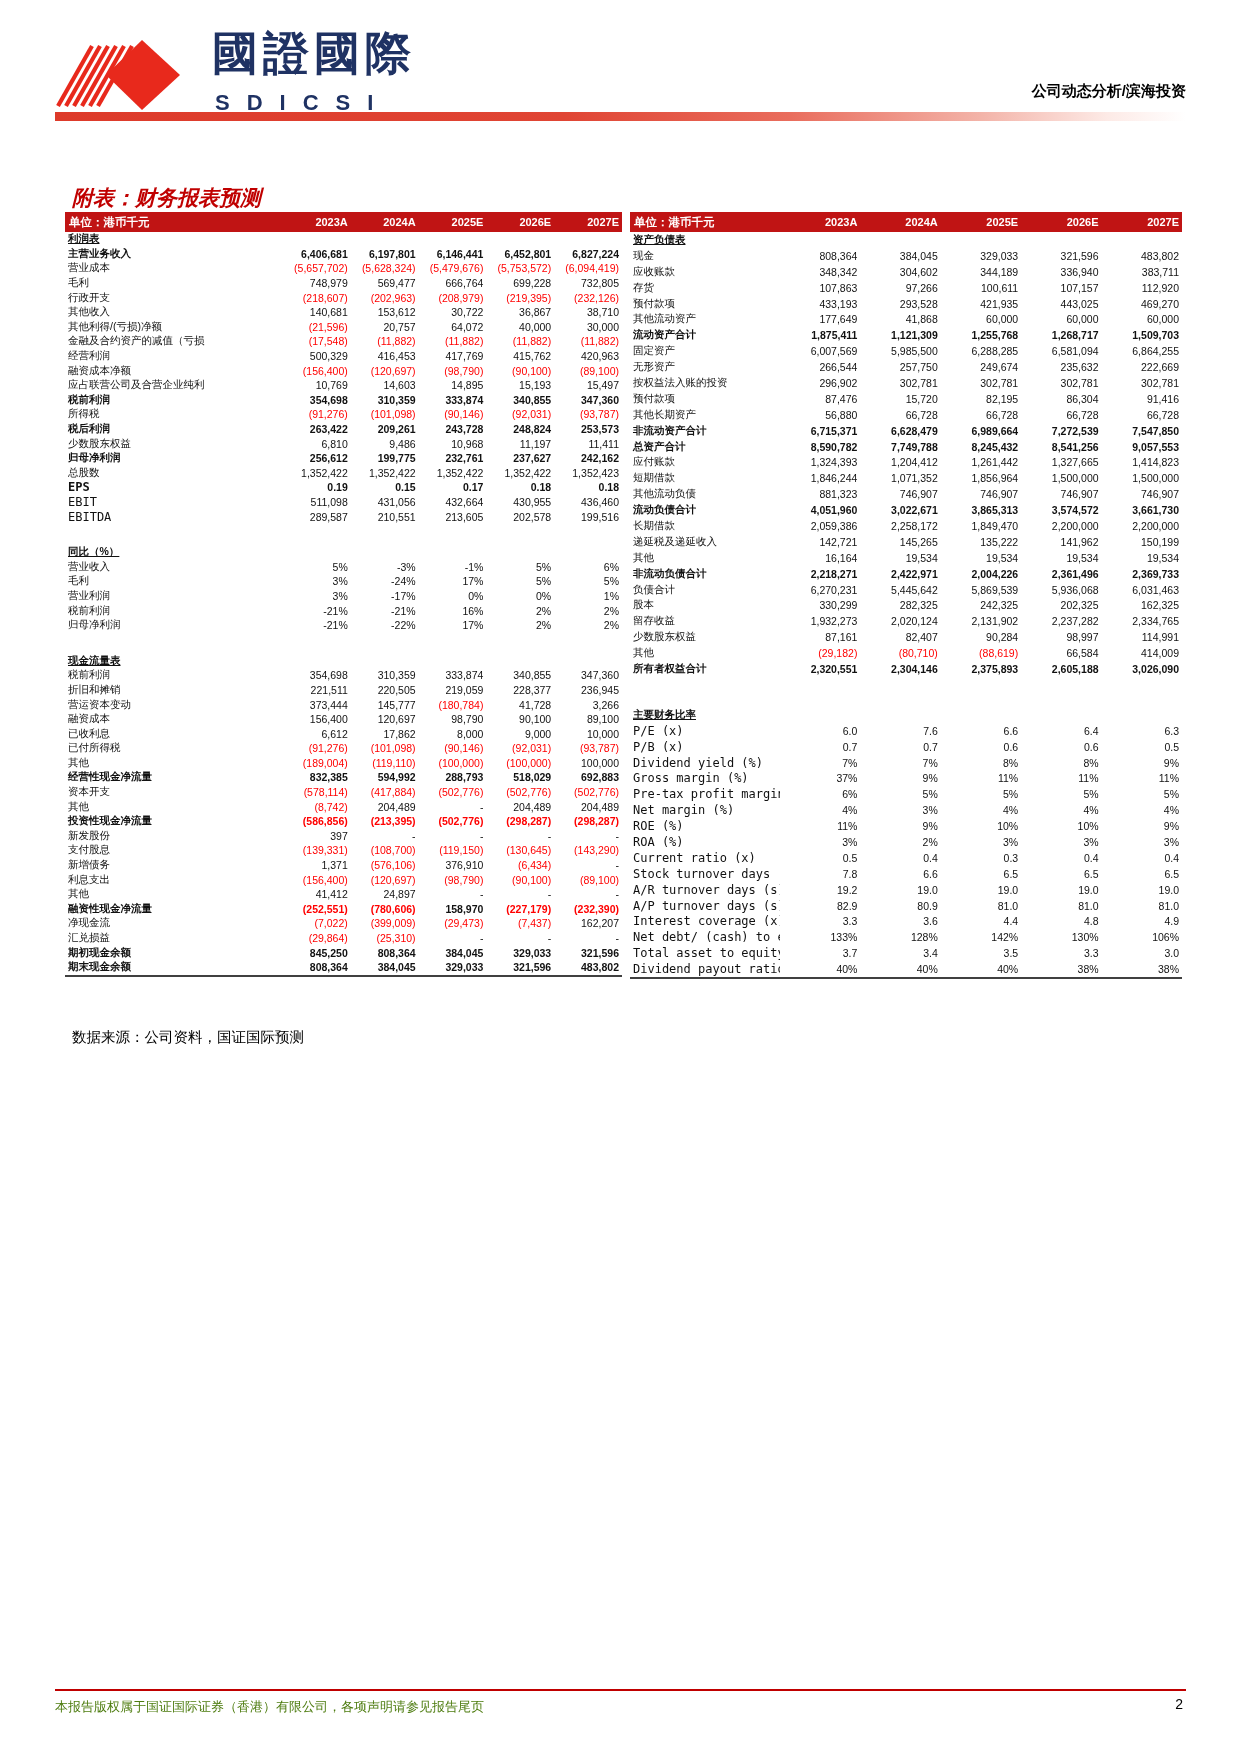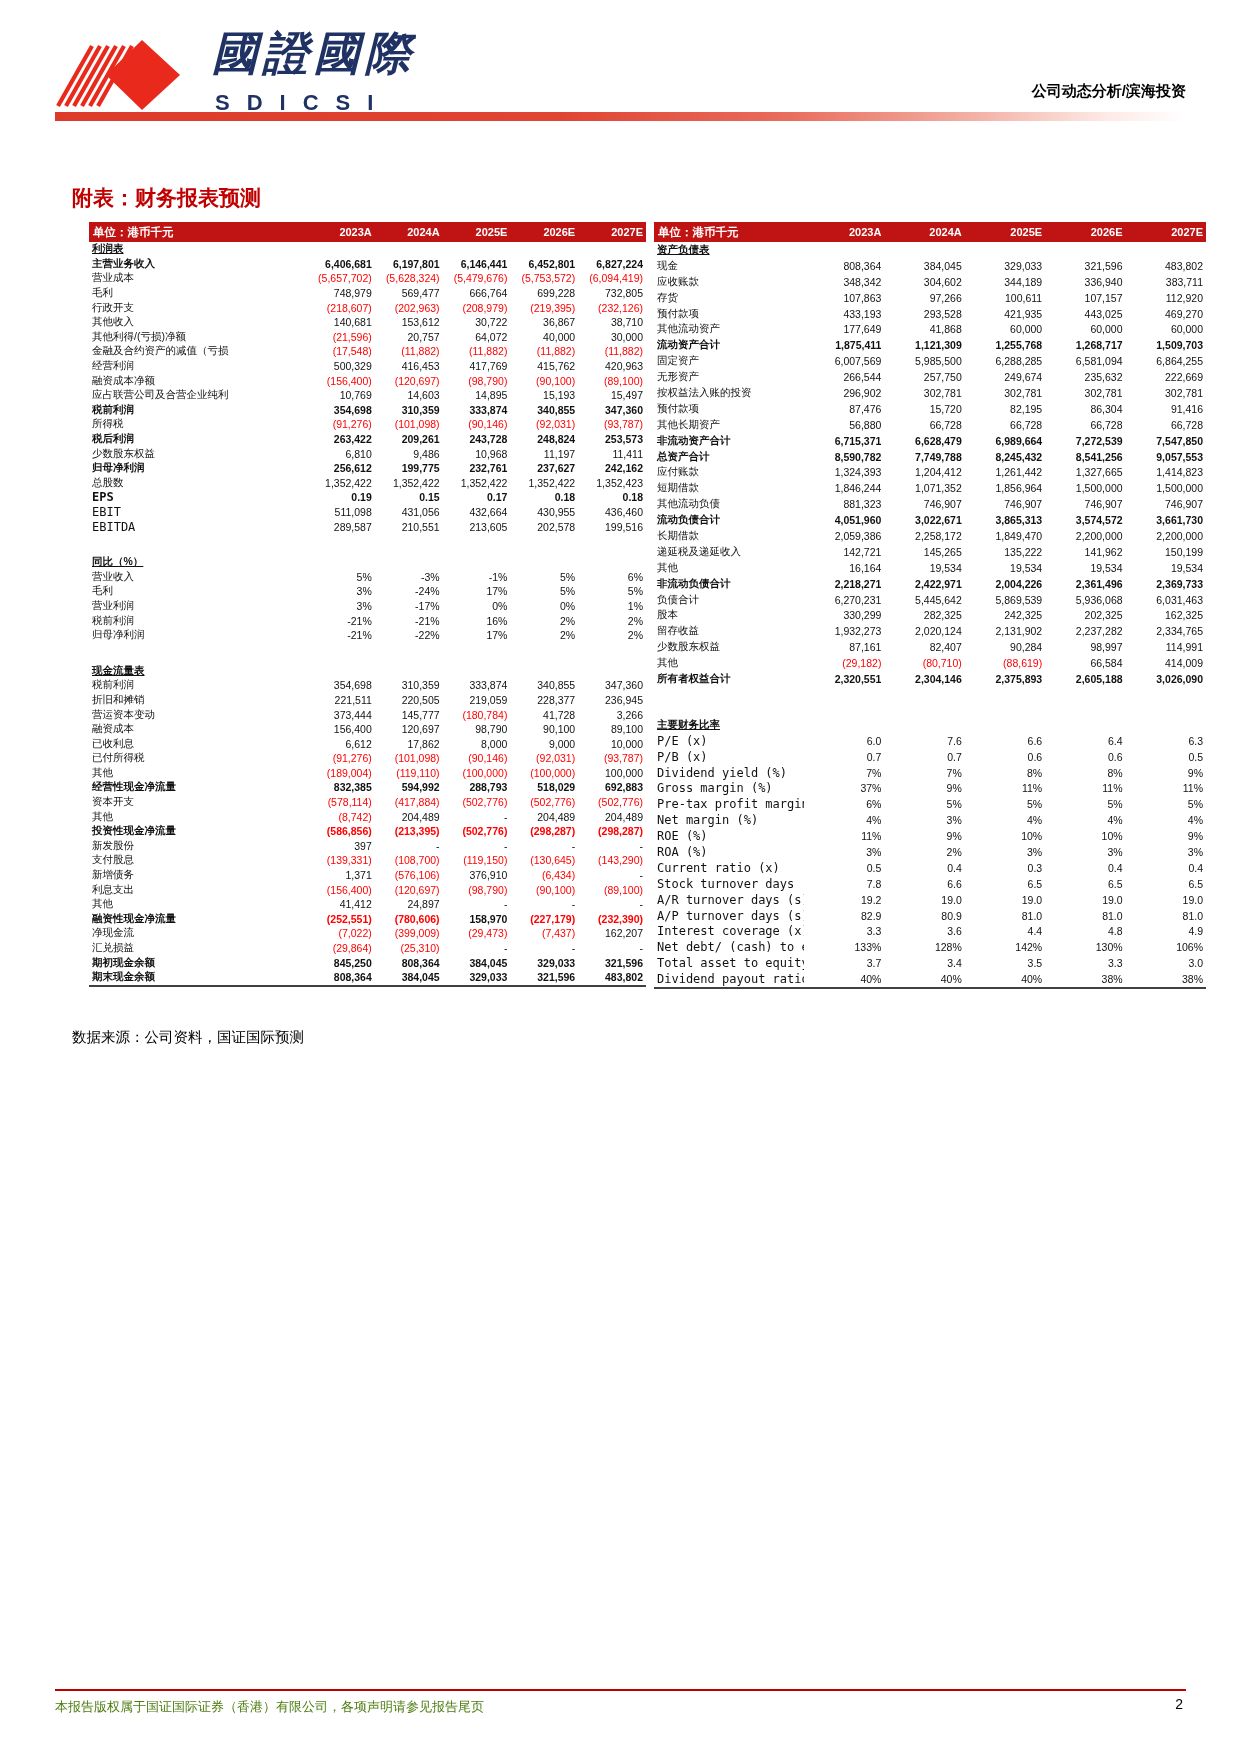--- a/index.html
+++ b/index.html
@@ -2,33 +2,33 @@
 <html style="--header-bar: #c01414; --negative: #ff0000;"><head>
 <meta charset="utf-8">
 <style>
   html,body{margin:0;padding:0;background:#ffffff;}
   .page{position:relative;width:1241px;height:1755px;background:#fff;overflow:hidden;
         font-family:"Liberation Sans","DejaVu Sans",sans-serif;}
 
   
   .logo-mark{position:absolute;left:52px;top:34px;}
   .logo-cn{position:absolute;left:212px;top:30px;font-size:46px;font-weight:bold;
-           color:#1f3263;letter-spacing:5px;line-height:1;font-style:italic;}
+           color:#1f3263;letter-spacing:5px;line-height:1;}
   .logo-en{position:absolute;left:215px;top:92px;font-size:22px;font-weight:bold;
            color:#1f3263;letter-spacing:17px;line-height:1;}
   .report-type{position:absolute;right:55px;top:82px;font-size:15px;font-weight:bold;color:#000;}
   .top-divider{position:absolute;left:55px;top:112px;width:1131px;height:9px;
     background:linear-gradient(90deg,#dd3a2a 0%,#e04534 45%,#e96d5d 65%,#f3b4a9 82%,#fdeae6 93%,#ffffff 100%);}
 
   
-  .page-title{position:absolute;left:72px;top:184px;font-size:21px;font-weight:bold;color:#c00000;}
+  .page-title{position:absolute;left:72px;top:184px;font-size:21px;font-weight:bold;color:#c00000;font-style:italic;}
 
   
-  .tbl{position:absolute;top:222px;border-collapse:collapse;table-layout:fixed;
-       border-bottom:2.5px solid #404040;margin-left:24px;}
+  .tbl{position:absolute;top:212px;border-collapse:collapse;table-layout:fixed;
+       border-bottom:2.5px solid #404040;}
   .t-left{left:65px;width:557px;}
   .t-right{left:630px;width:552px;}
   .tbl th,.tbl td{padding:0;white-space:nowrap;overflow:hidden;vertical-align:middle;
                   font-size:10.5px;color:#111;}
   .tbl thead th{background:var(--header-bar,#c01414);color:#fff;font-weight:bold;height:20px;
                 font-size:11px;text-align:right;padding-right:3px;}
   .tbl thead th.unit{text-align:left;padding-left:4px;font-size:11.5px;}
   .t-left td{height:14.6px;}
   .t-right td{height:15.9px;}
   td.lab{text-align:left;padding-left:3px;}

